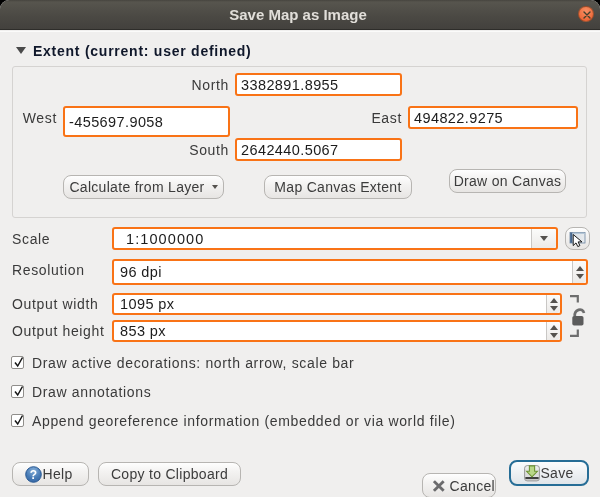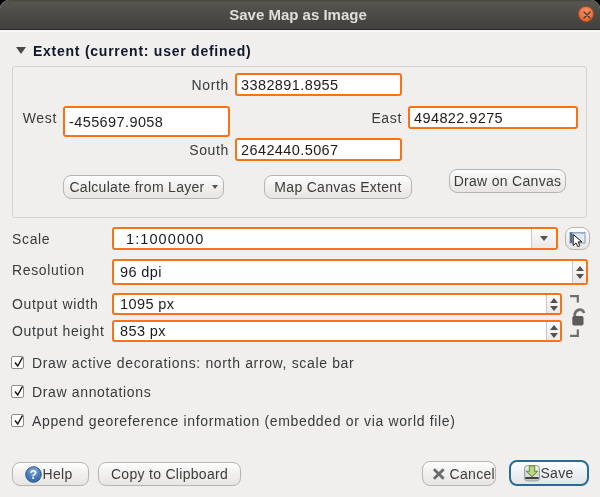--- a/index.html
+++ b/index.html
@@ -167,21 +167,21 @@
             <stop offset="1" stop-color="#2f5f9e"></stop>
           </radialGradient>
         </defs>
         <circle cx="8.5" cy="8.5" r="7.8" fill="url(#hg)"></circle>
       <circle cx="8.5" cy="8.5" r="7.8" fill="none" stroke="#2a5a94" stroke-width="1"></circle>
       <text x="8.5" y="13" font-size="12" font-weight="bold" fill="#fff" text-anchor="middle" font-family="Liberation Sans">?</text>
     </svg>
     <span>Help</span>
   </div>
   <div class="btn" style="left:98px; top:462px; width:143px; height:24px;">Copy to Clipboard</div>
-  <div class="btn" style="left:422px; top:461px; width:74px; height:25px; padding-left:10px;">
+  <div class="btn" style="left:422px; top:473px; width:74px; height:25px; padding-left:10px;">
     <svg width="13" height="12" viewBox="0 0 13 12" style="margin-right:5px;">
       <path d="M2.2 1.7 L10.8 10.3 M10.8 1.7 L2.2 10.3" stroke="#6b6b6d" stroke-width="3.2" stroke-linecap="square"></path>
     </svg>
     <span>Cancel</span>
   </div>
   <div class="btn" style="left:509px; top:460px; width:80px; height:26px; border:2px solid #266d96; background:linear-gradient(#fbfcfd,#e0e5e9);">
     <svg width="16" height="17" viewBox="0 0 16 17">
       <defs>
           <linearGradient id="dg" x1="0" y1="0" x2="0" y2="1">
             <stop offset="0" stop-color="#f2f2f2"></stop>

